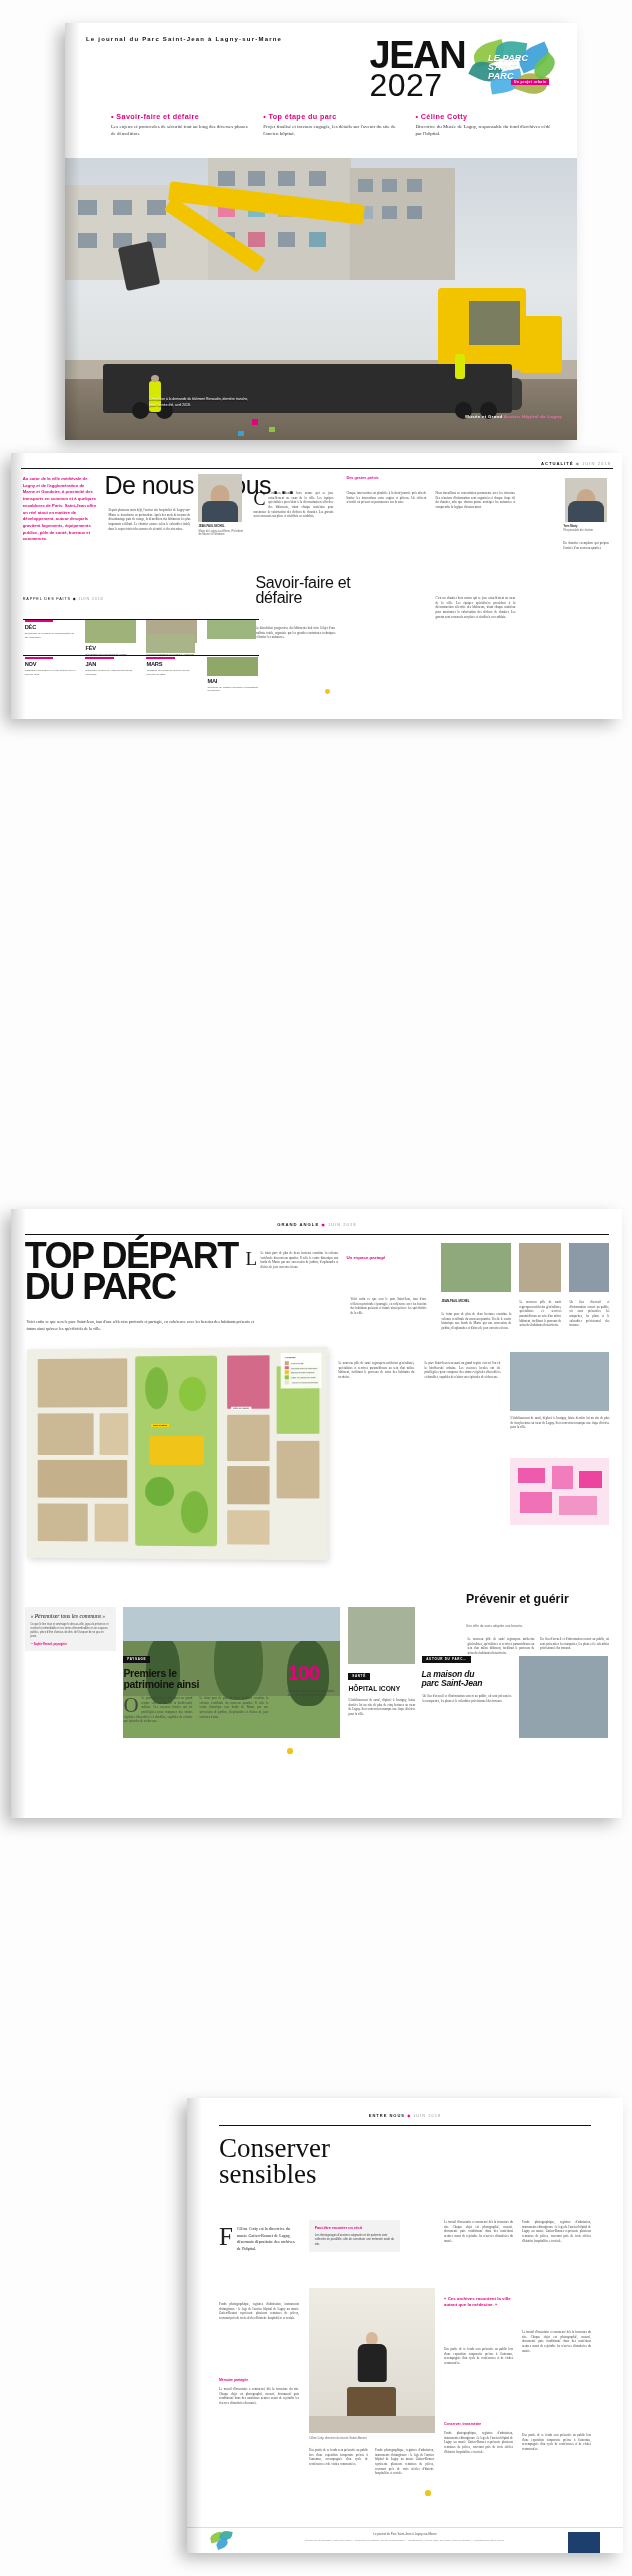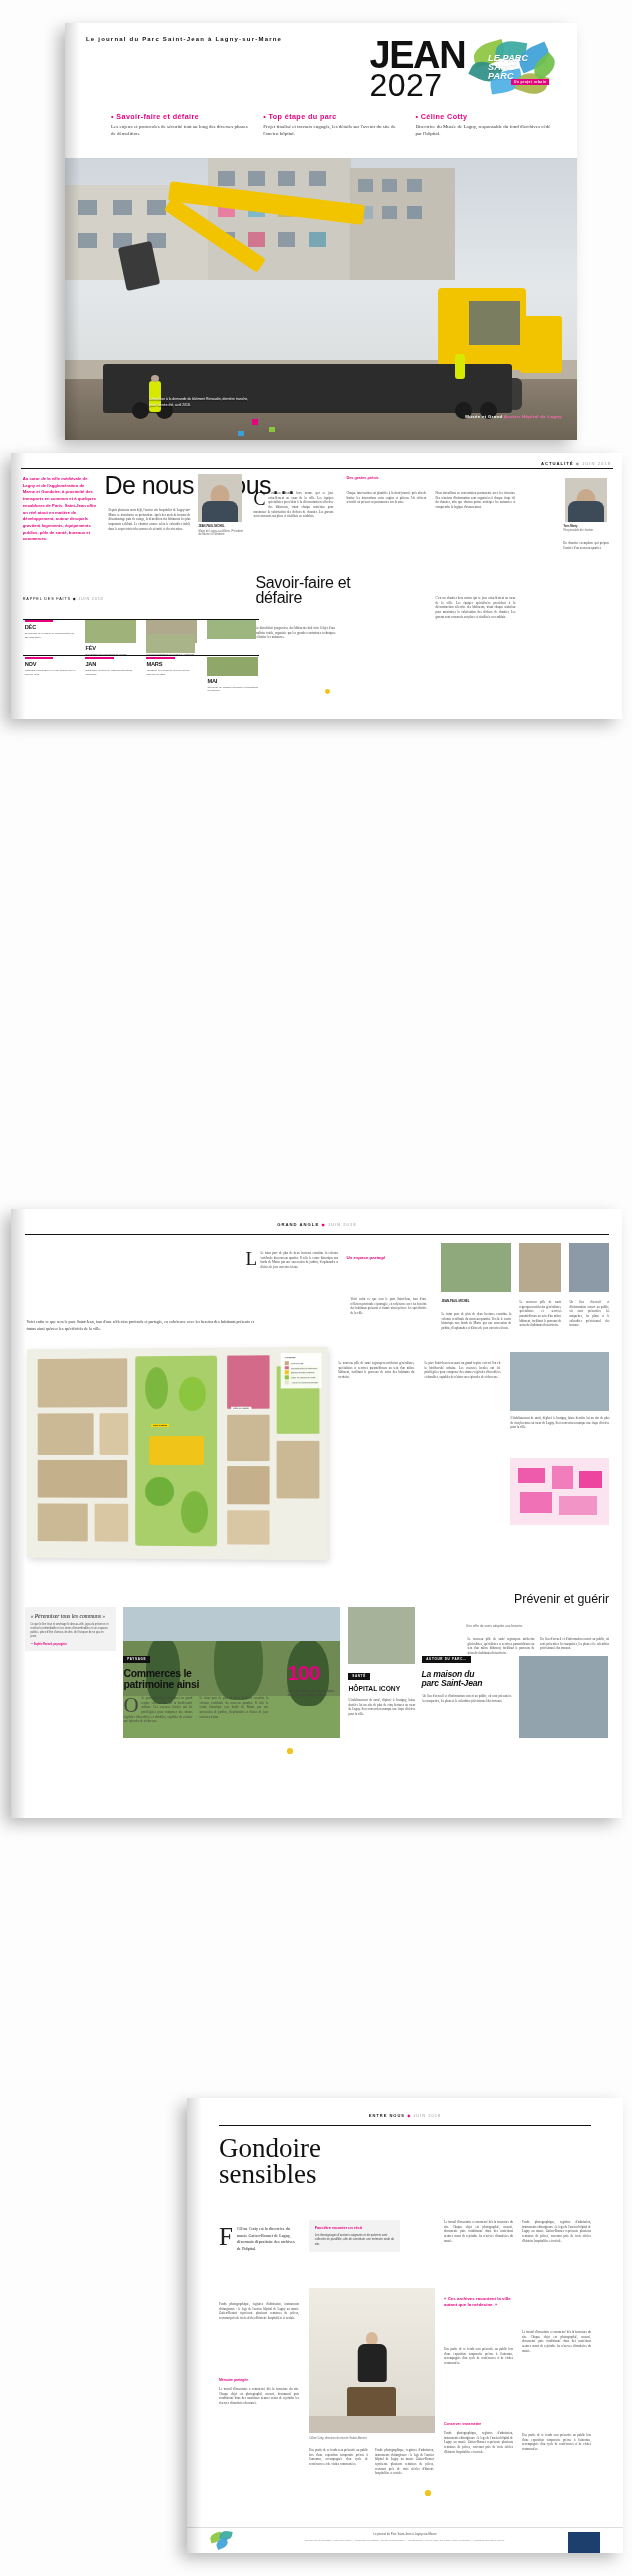--- a/index.html
+++ b/index.html
@@ -95,22 +95,22 @@
     line-height:.86;color:#111;}
   .sp3-sub{position:absolute;left:15px;top:110px;width:238px;font-size:4.1px;line-height:1.6;color:#333;
     font-family:"Liberation Serif",serif;}
   .mapwrap{position:absolute;left:13.3px;top:139px;width:301px;height:211px;background:#eef0ea;
     transform:perspective(666px) rotateY(-3deg);box-shadow:1.9px 2.9px 6.7px rgba(0,0,0,.16);overflow:hidden;}
   .mblock{position:absolute;border-radius:1px;}
   .mlegend{position:absolute;right:5.7px;top:5.7px;background:rgba(255,255,255,.9);padding:2.9px 3.8px;
     font-size:2.5px;line-height:1.7;}
   .mlegend i{display:inline-block;width:3.8px;height:3.8px;margin-right:1.9px;vertical-align:middle;}
   .mtag{position:absolute;font-size:2.5px;font-weight:700;background:#ffd400;padding:0 1.9px;}
-  .h-prevenir{position:absolute;right:13.3px;top:384px;width:143px;font-size:12.4px;font-weight:400;
-    line-height:.98;color:#111;text-align:right;}
+  .h-prevenir{position:absolute;right:13.3px;top:384px;width:143px;font-size:12.4px;font-weight:700;
+    line-height:.98;color:#111;text-align:left;}
   .photobox{position:absolute;overflow:hidden;}
   .num300{position:absolute;font-size:21px;font-weight:800;color:#e6007e;line-height:.9;letter-spacing:-1px;}
   .h-renf{position:absolute;font-size:10.5px;font-weight:800;line-height:1;color:#111;letter-spacing:-0.3px;}
   .secbar{position:absolute;background:#111;color:#fff;font-size:3px;font-weight:800;letter-spacing:0.7px;
     padding:1.4px 3.8px;}
   .h-maison{position:absolute;font-size:8.6px;font-weight:800;line-height:1.02;color:#111;letter-spacing:-0.2px;}
   .bigO{font-family:"Liberation Serif",serif;font-size:21px;line-height:.78;float:left;margin:1px 2.9px 0 0;}
 
   
   #sp4{left:187px;top:2098px;width:436px;height:455px;}
@@ -336,20 +336,24 @@
     </div>
   </div>
 
   <div class="sheet" id="sp3">
     <div style="position:absolute;left:0;right:0;top:13.3px;text-align:center;font-size:4.2px;font-weight:800;letter-spacing:1px;">
       <span>GRAND ANGLE</span> <span style="color:#e6007e">◆</span>
       <span style="color:#9b9b9b;font-weight:400">JUIN 2018</span>
     </div>
     <div style="position:absolute;left:13.3px;right:13.3px;top:25px;height:1px;background:#111;"></div>
 
+    <div class="h-top">
+      <div>TOP DÉPART</div>
+      <div>DU PARC</div>
+    </div>
     <div class="sp3-sub">Voici enfin ce que sera le parc Saint-Jean, issu d'une réflexion profonde et partagée, en cohérence avec les besoins des habitants présents et futurs ainsi qu'avec les spécificités de la ville.</div>
 
     <div style="position:absolute;left:234px;top:42px;font-family:'Liberation Serif',serif;font-size:19px;line-height:.8;">L</div>
     <div class="colblock" style="left:249px;top:42px;width:78px;">Le futur parc de plus de deux hectares constitue la colonne vertébrale du nouveau quartier. Il relie le centre historique aux bords de Marne par une succession de jardins, d'esplanades et d'aires de jeux ouvertes à tous.</div>
     <div class="colblock" style="left:339px;top:88px;width:76px;">Voici enfin ce que sera le parc Saint-Jean, issu d'une réflexion profonde et partagée, en cohérence avec les besoins des habitants présents et futurs ainsi qu'avec les spécificités de la ville.</div>
 
     <div class="photobox" style="left:430px;top:34px;width:70px;height:49px;background:#8fa87c"></div>
     <div class="photobox" style="left:508px;top:34px;width:42px;height:49px;background:#b7a98d"></div>
     <div class="photobox" style="left:558px;top:34px;width:40px;height:49px;background:#8c99a6"></div>
 
@@ -430,21 +434,21 @@
       <div style="position:absolute;left:23px;bottom:34px;width:34px;height:69px;background:#3f5e33;border-radius:50% 50% 40% 40%"></div>
       <div style="position:absolute;left:91px;bottom:38px;width:49px;height:82px;background:#4a6b38;border-radius:50% 50% 40% 40%"></div>
       <div style="position:absolute;left:164px;bottom:32px;width:42px;height:67px;background:#3d5c30;border-radius:50% 50% 40% 40%"></div>
       <div style="position:absolute;left:0;top:0;width:100%;height:34px;background:#b9c9d2"></div>
     </div>
 
     <div class="photobox" style="left:337px;top:398px;width:67px;height:57px;background:#a6b39a"></div>
 
     <div class="secbar" style="left:112px;top:447px;">PAYSAGE</div>
     <div class="h-renf" style="left:112px;top:459px;width:143px;">
-      <div>Commerces le</div>
+      <div>Premiers le</div>
       <div>patrimoine ainsi</div>
     </div>
     <div class="colblock" style="left:112px;top:487px;width:69px;">
       <span class="bigO">O</span><span>Le parc Saint-Jean sera aussi un grand respire vert où l'on vit la biodiversité urbaine. Les essences locales ont été privilégiées pour composer des strates végétales diversifiées et durables, capables de résister aux épisodes de sécheresse.</span>
     </div>
     <div class="colblock" style="left:188px;top:487px;width:69px;">Le futur parc de plus de deux hectares constitue la colonne vertébrale du nouveau quartier. Il relie le centre historique aux bords de Marne par une succession de jardins, d'esplanades et d'aires de jeux ouvertes à tous.</div>
 
     <div class="num300" style="left:276px;top:455px;">100</div>
     <div style="position:absolute;left:276px;top:480px;width:53px;font-size:2.9px;line-height:1.5;color:#444">arbres plantés au sein du parc Saint-Jean, dont des arbres fruitiers.</div>
 
@@ -464,21 +468,21 @@
   </div>
 
   <div class="sheet" id="sp4">
     <div style="position:absolute;left:0;right:0;top:15px;text-align:center;font-size:4px;font-weight:800;letter-spacing:1px;">
       <span>ENTRE NOUS</span> <span style="color:#e6007e">◆</span>
       <span style="color:#9b9b9b;font-weight:400">JUIN 2018</span>
     </div>
     <div style="position:absolute;left:32px;right:32px;top:27px;height:1px;background:#111;"></div>
 
     <div class="h-hist">
-      <div>Gondoire</div>
+      <div>Conserver</div>
       <div>sensibles</div>
     </div>
 
     <div style="position:absolute;left:32px;top:128px;width:80px;font-family:'Liberation Serif',serif;font-size:4.2px;line-height:1.55;color:#222;">
       <span class="bigF">F</span><span>Céline Cotty est la directrice du musée Gatien-Bonnet de Lagny, désormais dépositaire des archives de l'hôpital.</span>
     </div>
 
     <div class="colblock" style="left:32px;top:204px;width:80px;">Fonds photographique, registres d'admission, instruments chirurgicaux : le legs de l'ancien hôpital de Lagny au musée Gatien-Bonnet représente plusieurs centaines de pièces, couvrant près de trois siècles d'histoire hospitalière et sociale.</div>
     <div style="position:absolute;left:32px;top:280px;font-size:3.4px;font-weight:800;color:#e6007e">Mémoire partagée</div>
     <div class="colblock" style="left:32px;top:289px;width:80px;">Le travail d'inventaire a commencé dès la fermeture du site. Chaque objet est photographié, mesuré, documenté puis conditionné dans des matériaux neutres avant de rejoindre les réserves climatisées du musée.</div>

